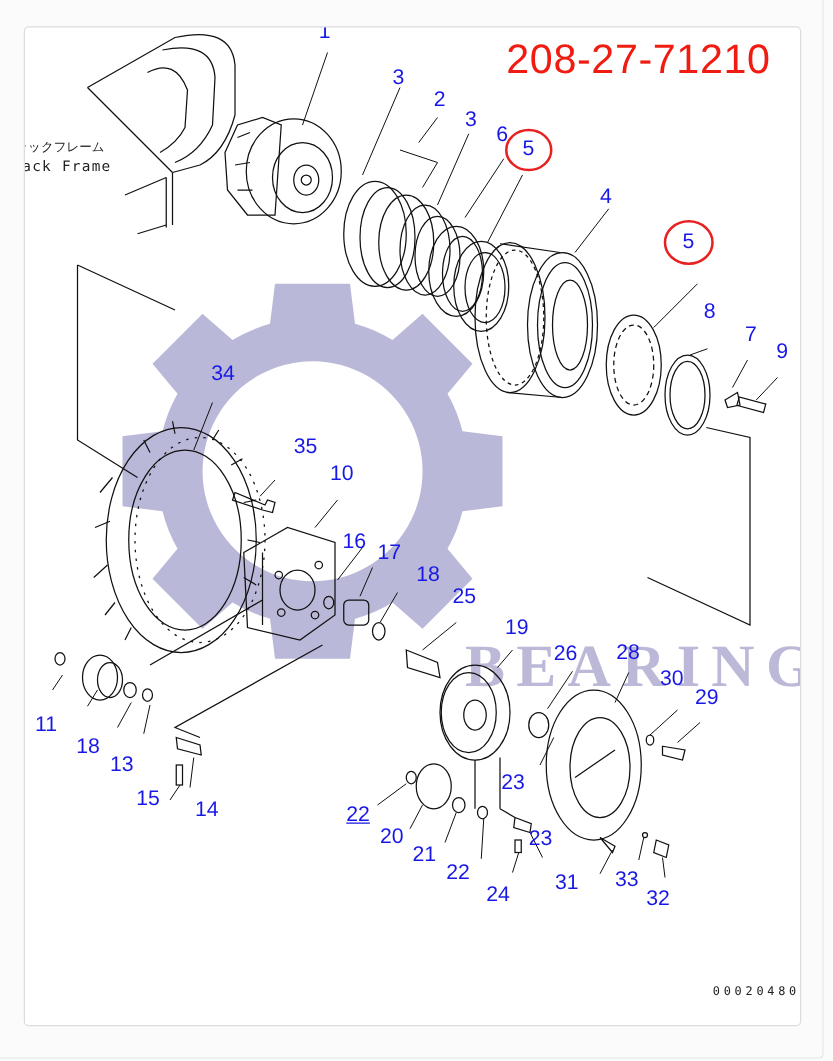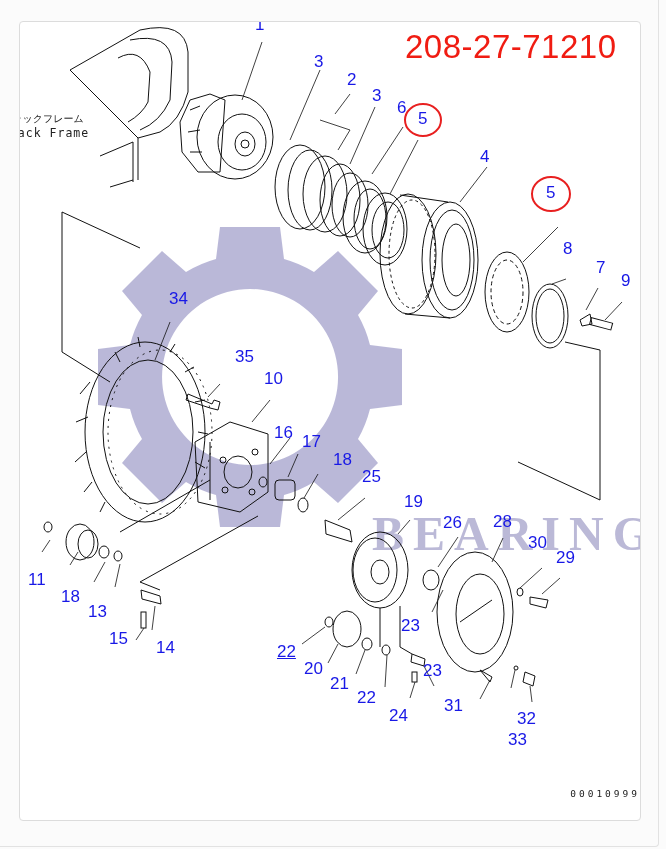--- a/index.html
+++ b/index.html
@@ -236,18 +236,18 @@
   <span class="num" style="left:403px;top:640px;">23</span>
   <span class="num" style="left:369px;top:685px;">24</span>
   <span class="num" style="left:342px;top:446px;">25</span>
   <span class="num" style="left:423px;top:492px;">26</span>
   <span class="num" style="left:381px;top:595px;">23</span>
   <span class="num" style="left:473px;top:491px;">28</span>
   <span class="num" style="left:536px;top:527px;">29</span>
   <span class="num" style="left:508px;top:512px;">30</span>
   <span class="num" style="left:424px;top:675px;">31</span>
   <span class="num" style="left:497px;top:688px;">32</span>
-  <span class="num" style="left:488px;top:673px;margin-top:36px;">33</span>
+  <span class="num" style="left:472px;top:673px;">33</span>
   <span class="num" style="left:149px;top:268px;">34</span>
   <span class="num" style="left:215px;top:326px;">35</span>
 
-  <div class="drawing-id">00010999</div>
+  <div class="drawing-id">00020480</div>
 </div>
 
 </body></html>

